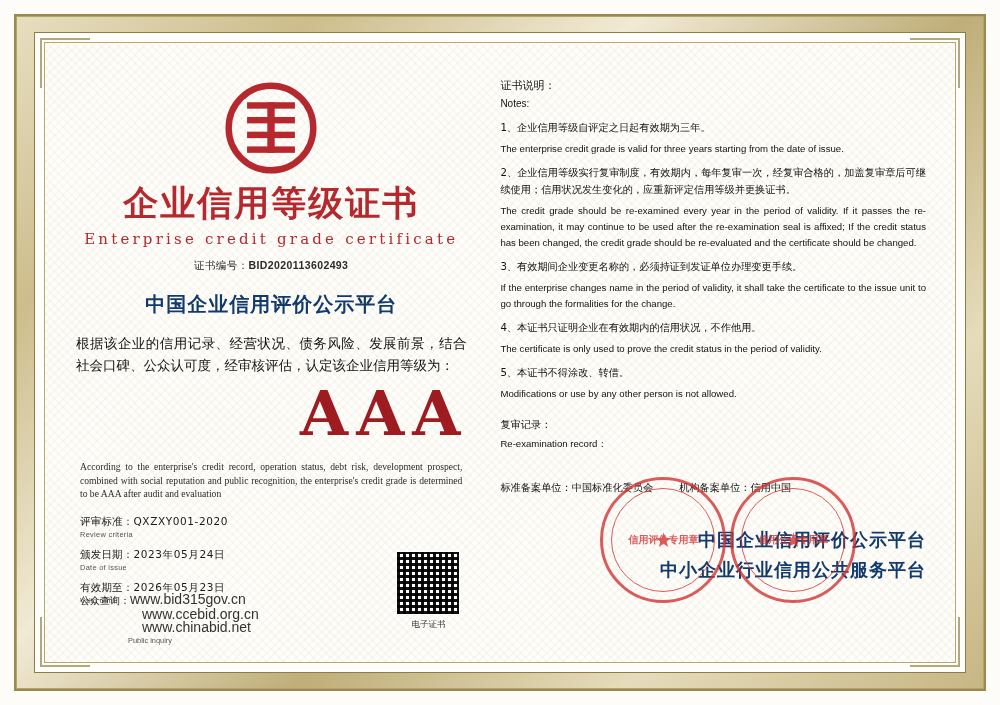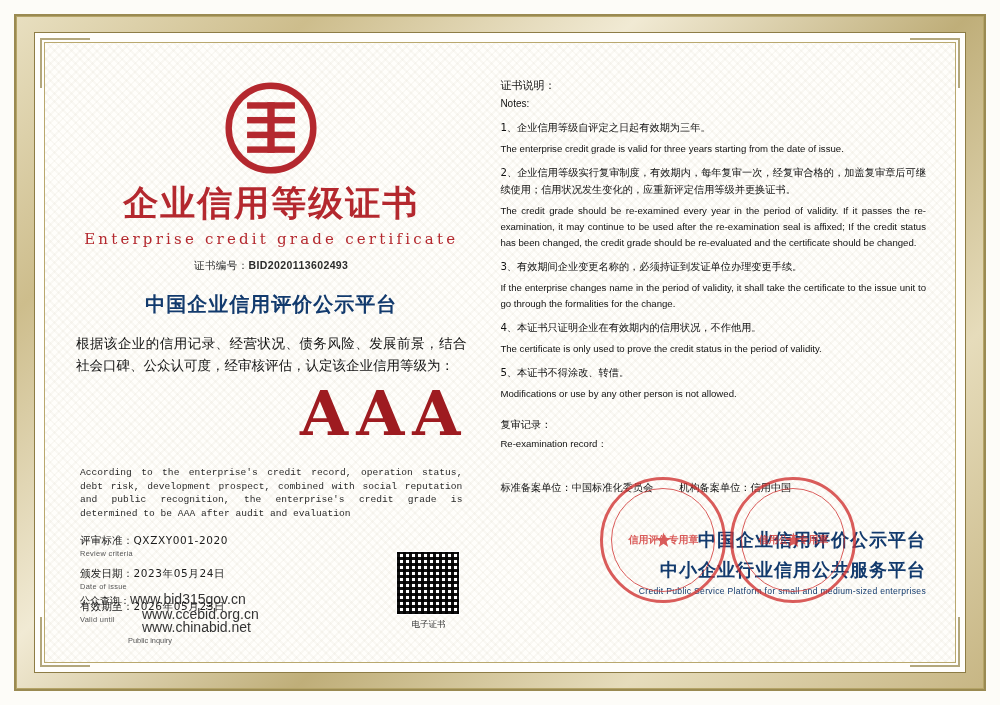--- a/index.html
+++ b/index.html
@@ -112,26 +112,26 @@
     text-align:right;
     font-size:62px;
     font-weight:bold;
     color:#9e1b20;
     letter-spacing:8px;
     font-family:"DejaVu Serif", serif;
     line-height:72px;
     margin-top:2px;
   }
   .desc-en{
-    margin-top:16px;
+    margin-top:10px;
     font-size:9.6px;
     line-height:13.5px;
     color:#2a2a2a;
     text-align:justify;
-    font-family:Liberation Mono, monospace;
+    font-family:Liberation Serif, serif;
     padding:0 6px;
   }
   .meta{
     margin-top:14px;
     padding-left:6px;
   }
   .meta-row{margin-bottom:9px;}
   .meta-line{
     font-size:10.5px;color:#1a1a1a;letter-spacing:.2px;
     font-family:"DejaVu Sans", sans-serif;
@@ -314,21 +314,20 @@
           <span>标准备案单位：</span><span>中国标准化委员会</span>
         </div>
         <div>
           <span>机构备案单位：</span><span>信用中国</span>
         </div>
       </div>
 
       <div class="platform">
         <div class="plat-cn">中国企业信用评价公示平台</div>
         <div class="plat-cn">中小企业行业信用公共服务平台</div>
-        <div class="plat-en">Credit Public Service Platform for small and medium-sized enterprises</div>
       </div>
 
       <div class="seal" id="seal-left">
         <div class="inner">信用评价专用章</div>
         <div class="star">★</div>
       </div>
       <div class="seal" id="seal-right">
         <div class="inner">信用公示专用章</div>
         <div class="star">★</div>
       </div>

